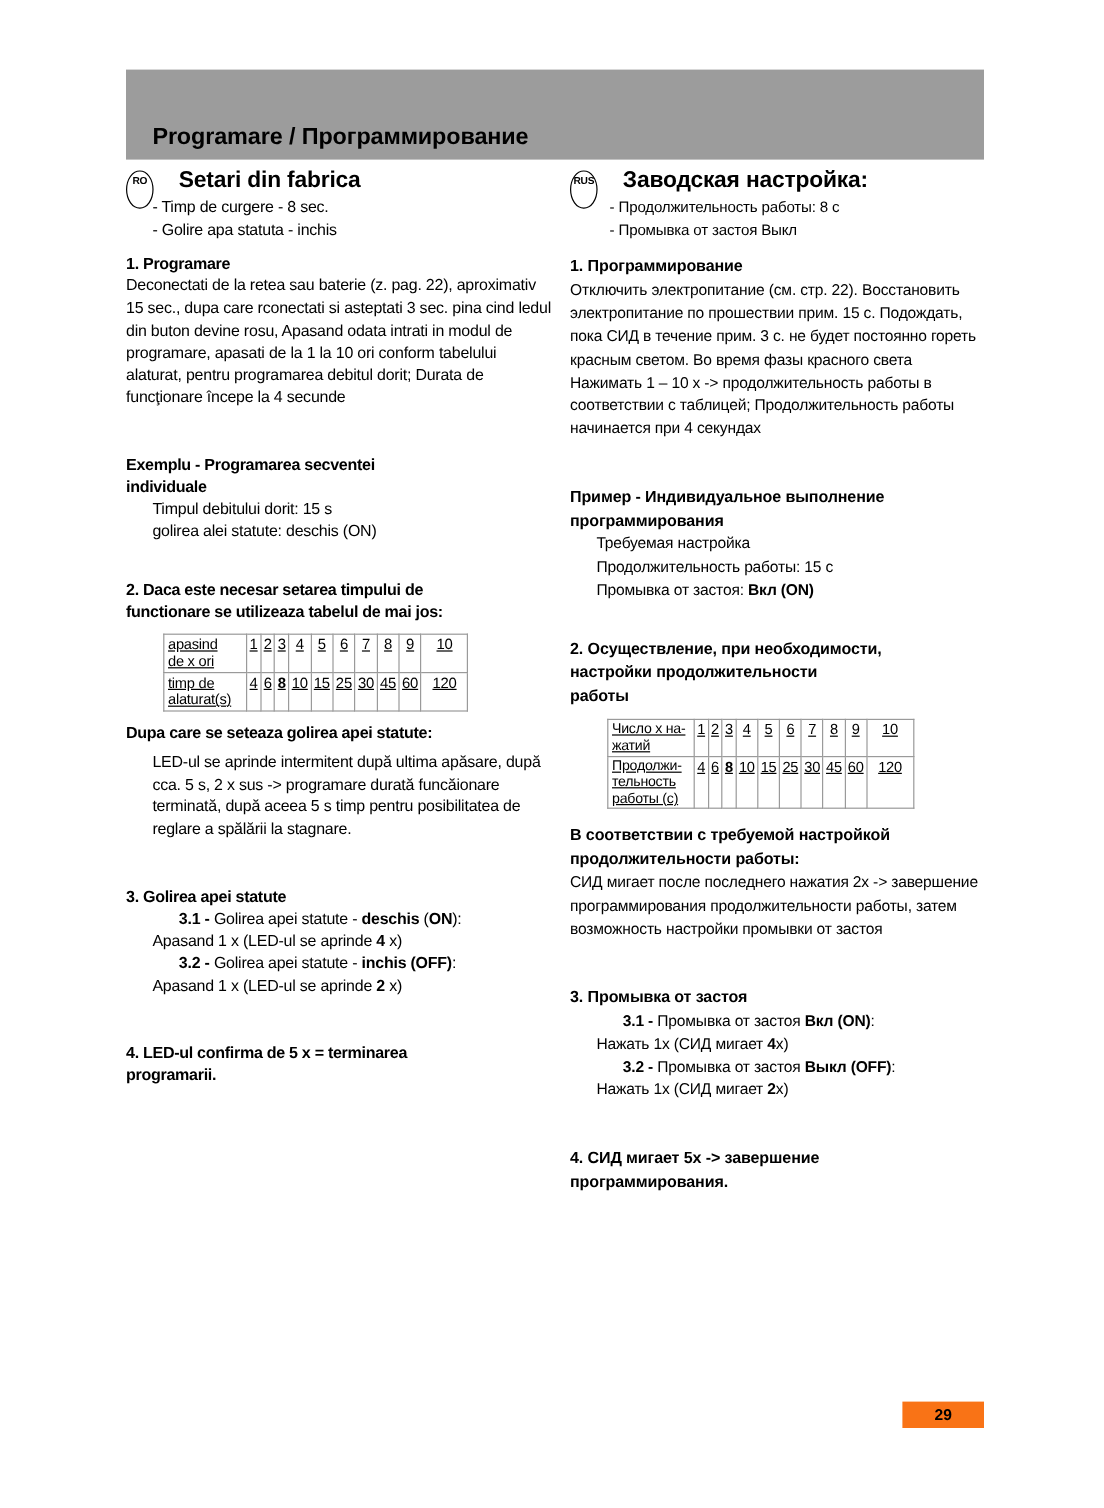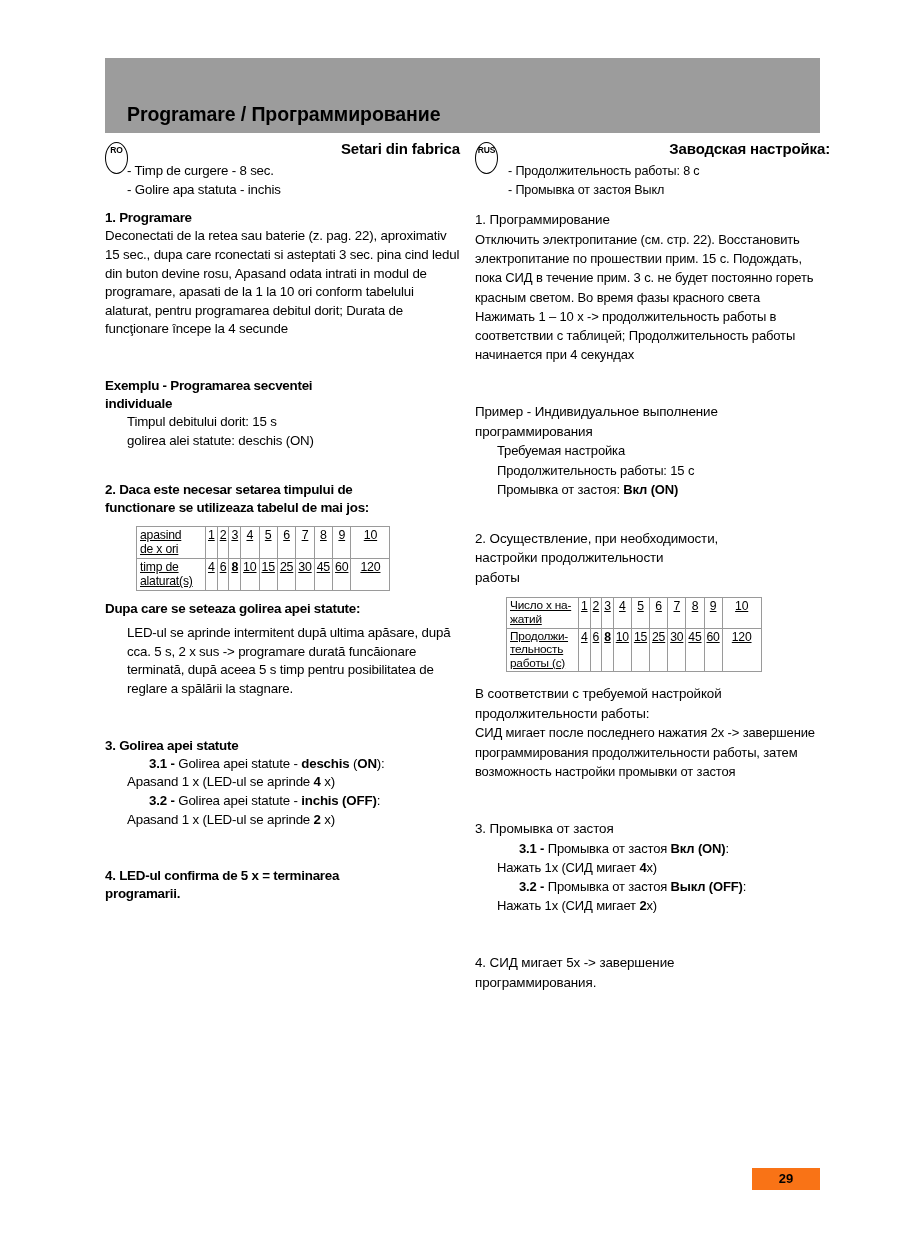--- a/index.html
+++ b/index.html
@@ -61,25 +61,24 @@
     border: 1.4px solid #000;
     border-radius: 50%;
     font-size: 8.5px;
     font-weight: bold;
     line-height: 14px;
     text-align: center;
     letter-spacing: -0.2px;
     box-sizing: border-box;
   }
   .badge-head {
-    margin-left: 33px;
-    font-size: 15px;
+    margin-left: 44px;
+    font-size: 19px;
     font-weight: bold;
     letter-spacing: -0.15px;
-    text-align: right;
   }
 
   
   .p {
     font-size: 13.3px;
     line-height: 18.6px;
     letter-spacing: -0.18px;
     margin: 0;
   }
   .p-ru {
@@ -98,21 +97,21 @@
 
   .head-bold {
     font-size: 13.4px;
     font-weight: bold;
     line-height: 18.2px;
     letter-spacing: -0.25px;
     margin: 0;
   }
   .head-bold-ru {
     font-size: 13.4px;
-    font-weight: normal;
+    font-weight: bold;
     line-height: 19.5px;
     letter-spacing: -0.1px;
     margin: 0;
   }
   .hang {
     padding-left: 20px;
     text-indent: -20px;
   }
   .hang-ru {
     padding-left: 22px;

